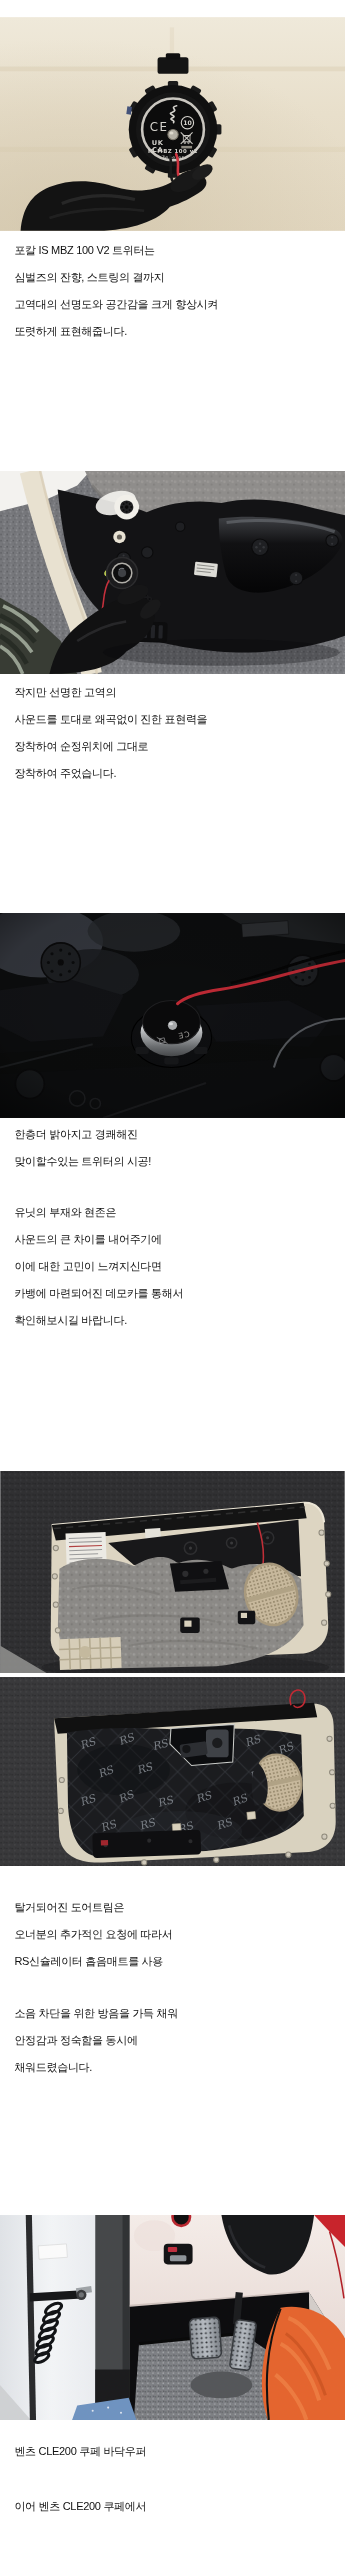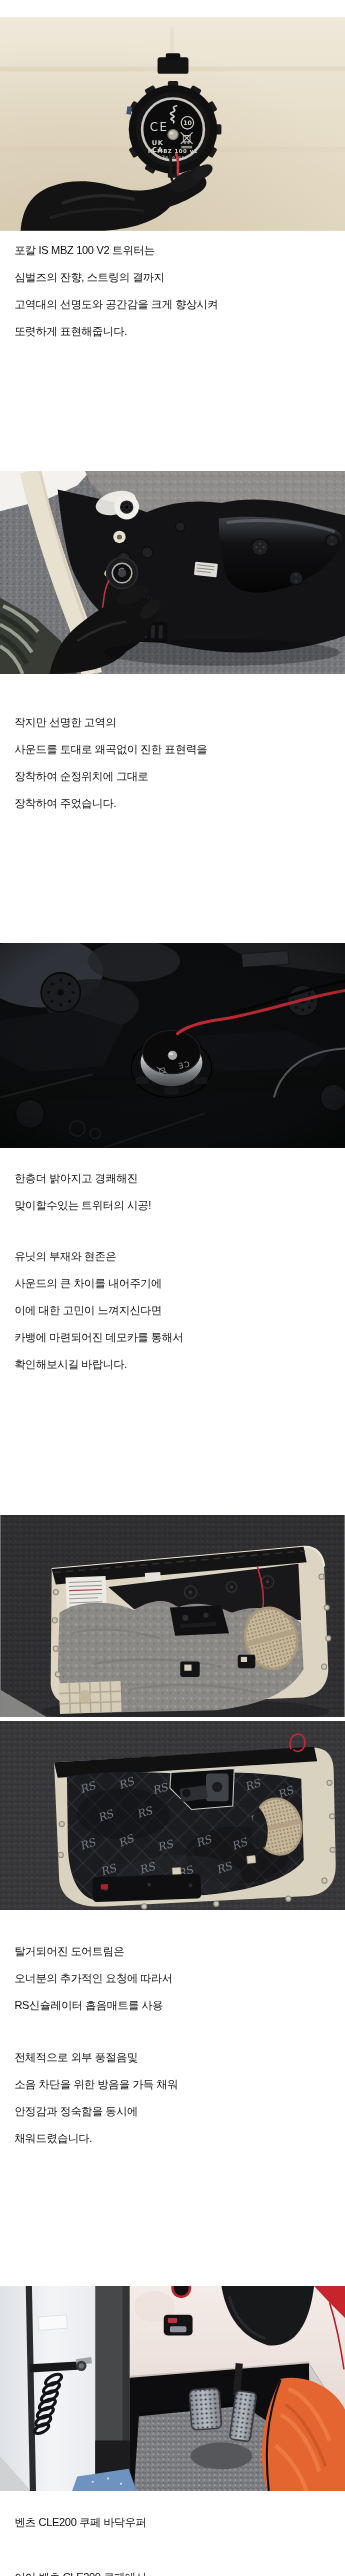--- a/index.html
+++ b/index.html
@@ -18,23 +18,23 @@
     height:27px;
     display:flex;
     align-items:center;
     font-size:11px;
     letter-spacing:-0.3px;
     color:#101010;
     white-space:nowrap;
     line-height:1;
   }
   .mt12{margin-top:6.2px;}
-  .mt26{margin-top:17px;}
+  .mt26{margin-top:3px;}
   .mt34{margin-top:17.5px;}
-  .mt36{margin-top:35px;}
+  .mt36{margin-top:5px;}
   .mt47{margin-top:24px;}
   .mt48{margin-top:25px;}
   .mt54{margin-top:28px;}
   .mt55{margin-top:28px;}
   .mt244{margin-top:126px;}
   .mt245{margin-top:126px;}
   .mt260{margin-top:134px;}
   .mt265{margin-top:137px;}
   .mt8{margin-top:4.1px;}
   .lab{fill:#d5d3cd;font-family:"DejaVu Sans",sans-serif;}
@@ -550,21 +550,20 @@
   </g>
 </svg>
 </figure>
 
 <section class="tb mt55">
   <p class="line">탈거되어진 도어트림은</p>
   <p class="line">오너분의 추가적인 요청에 따라서</p>
   <p class="line">RS신슐레이터 흡음매트를 사용</p>
 </section>
 <section class="tb mt48">
-  <p class="line">전체적으로 외부 풍절음및</p>
   <p class="line">소음 차단을 위한 방음을 가득 채워</p>
   <p class="line">안정감과 정숙함을 동시에</p>
   <p class="line">채워드렸습니다.</p>
 </section>
 
 <figure class="mt260">
 <svg width="345" height="205" viewBox="0 0 670 398" xmlns="http://www.w3.org/2000/svg">
   <defs>
     <linearGradient id="p6door" x1="0" y1="0" x2="1" y2="0">
       <stop offset="0" stop-color="#dfe2e6"></stop>

